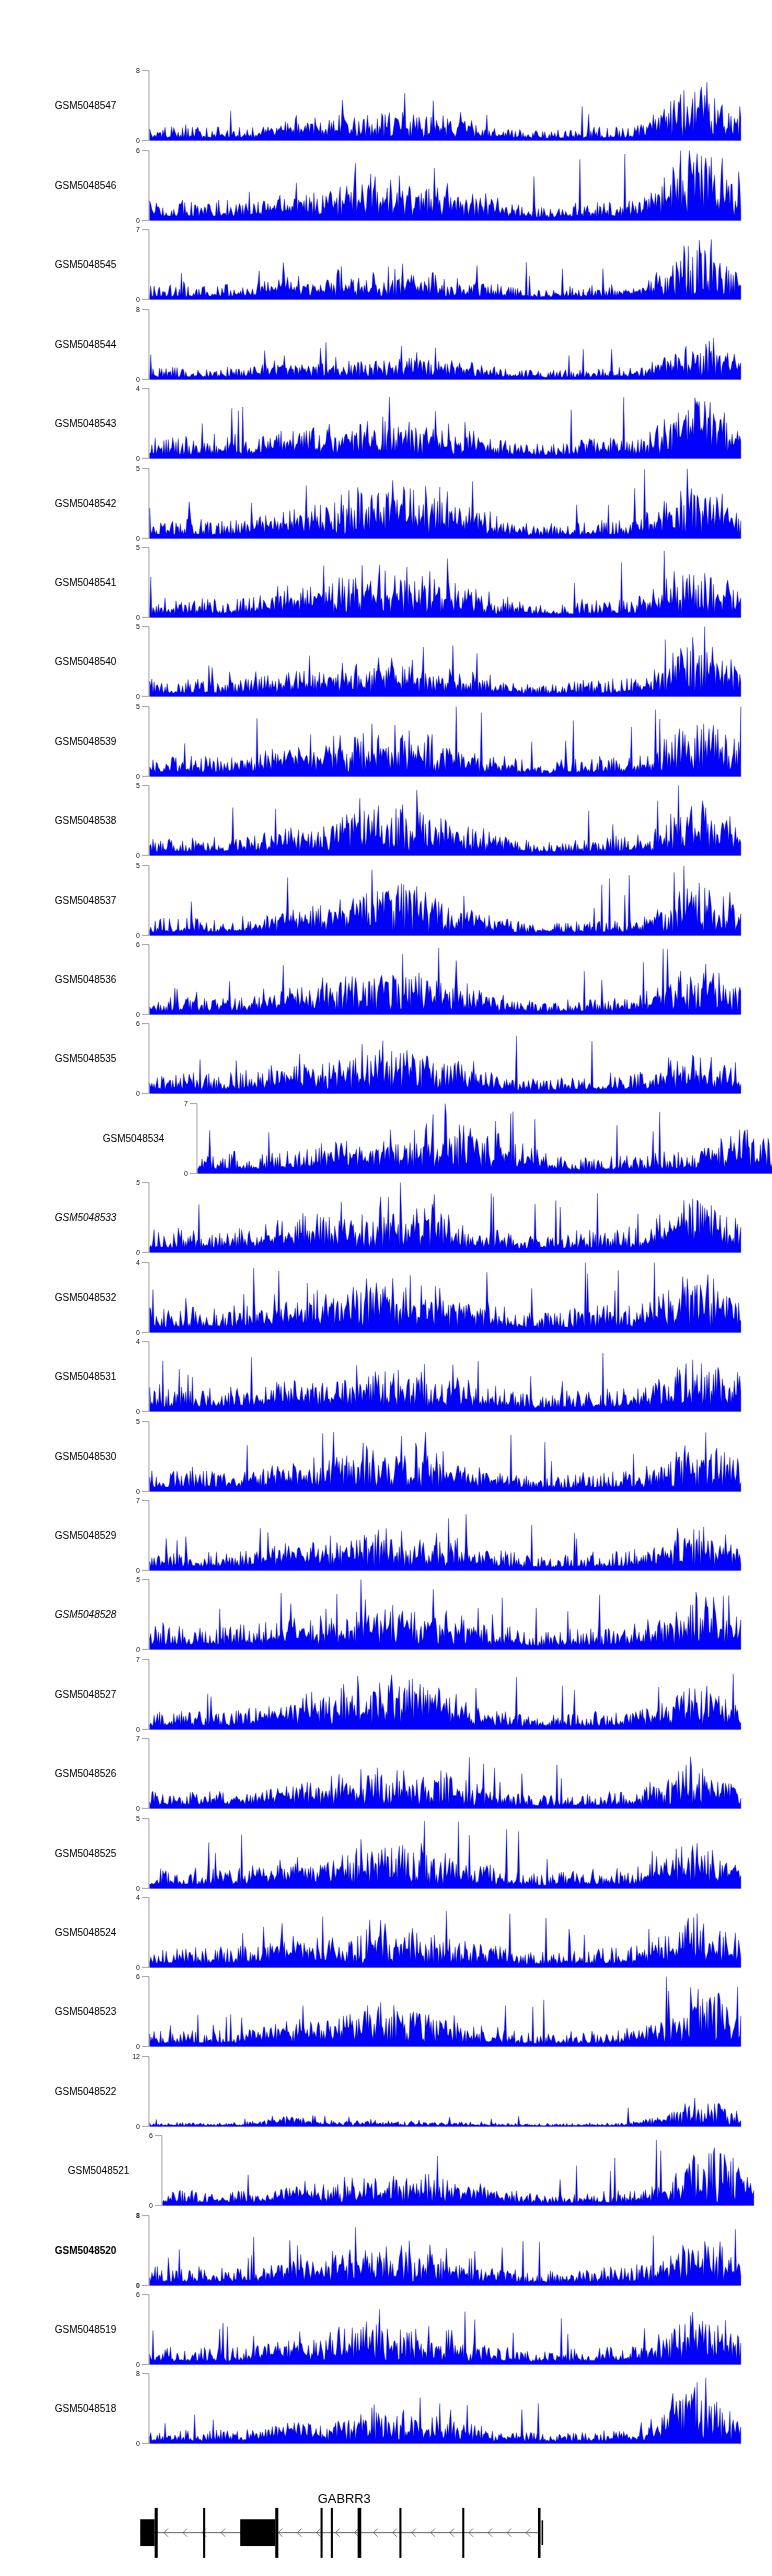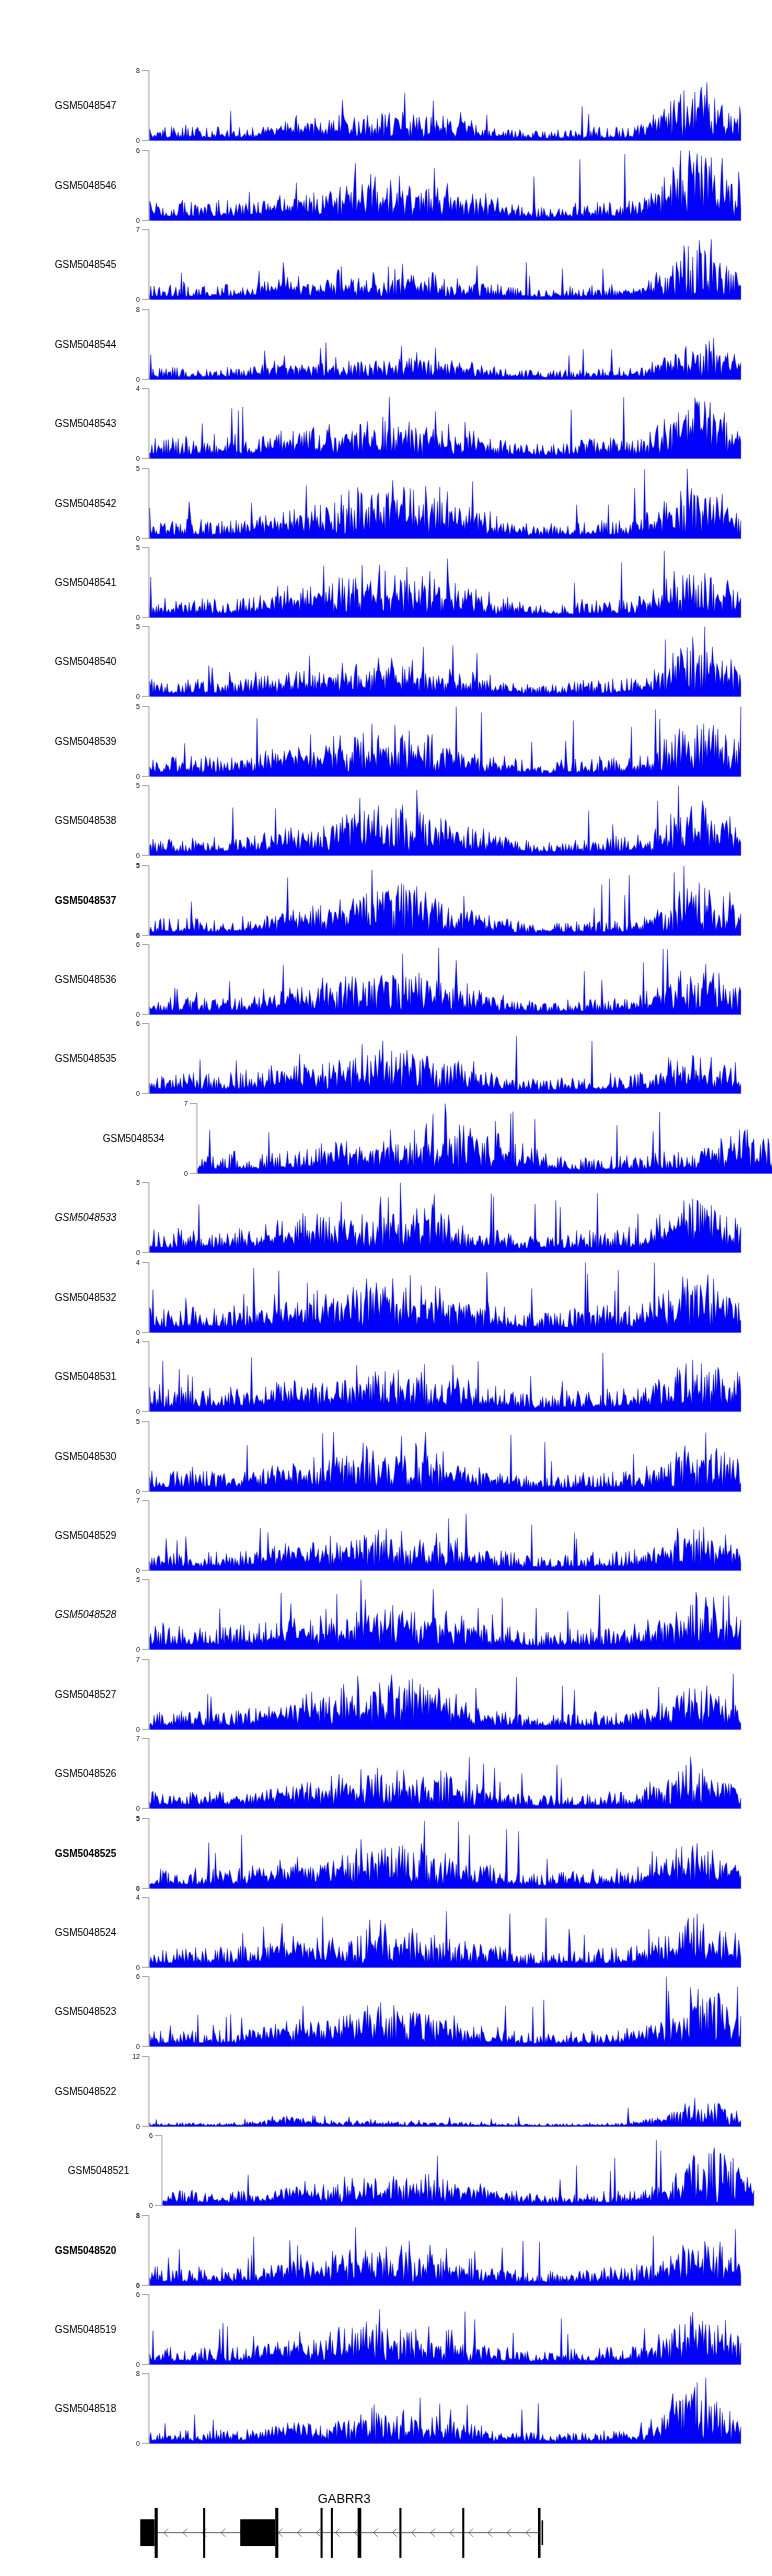--- a/index.html
+++ b/index.html
@@ -119,21 +119,21 @@
     <svg width="773" height="78" viewBox="0 0 1500 152">
       <text class="t-label" x="146" y="82" text-anchor="middle" font-size="19.5" fill="#000000">GSM5048538</text>
       <line x1="269.5" y1="7" x2="269.5" y2="143" stroke="#808080" stroke-width="1.4"></line>
       <line x1="256" y1="7" x2="269.5" y2="7" stroke="#808080" stroke-width="1.4"></line>
       <line x1="256" y1="143" x2="269.5" y2="143" stroke="#808080" stroke-width="1.4"></line>
       <text class="t-max" x="252" y="12" text-anchor="end" font-size="13.5" fill="#111111">5</text>
       <text class="t-min" x="252" y="147.5" text-anchor="end" font-size="13.5" fill="#111111">0</text>
       <polygon class="t-poly" fill="#0202fc" stroke="#0000a0" stroke-width="0.6" points="271,143 271.0,124.7 273.1,121.1 275.3,133.9 277.4,111.1 279.5,129.8 281.7,118.2 283.8,134.8 285.9,135.3 288.1,119.9 290.2,127.9 292.3,114.7 294.5,134.3 296.6,119.4 298.7,130.4 300.9,131.2 303.0,133.6 305.1,127.7 307.3,113.0 309.4,111.0 311.5,119.5 313.7,113.8 315.8,132.1 317.9,123.5 320.1,133.4 322.2,135.0 324.3,129.4 326.5,135.0 328.6,132.9 330.7,123.3 332.9,134.8 335.0,114.7 337.1,132.1 339.3,135.3 341.4,123.1 343.5,135.2 345.7,134.5 347.8,127.2 349.9,131.2 352.1,135.0 354.2,108.7 356.3,116.9 358.5,133.6 360.6,113.9 362.7,125.2 364.9,120.1 367.0,119.3 369.1,125.1 371.3,121.3 373.4,125.5 375.5,117.2 377.7,130.9 379.8,132.7 381.9,135.0 384.1,118.4 386.2,125.8 388.3,135.1 390.5,129.4 392.6,123.5 394.7,128.9 396.9,107.6 399.0,131.2 401.1,131.7 403.3,133.9 405.4,123.2 407.5,131.4 409.7,127.9 411.8,130.7 413.9,127.5 416.1,134.8 418.2,133.5 420.3,133.4 422.5,133.4 424.6,131.7 426.7,119.8 428.9,123.5 431.0,113.1 433.1,49.7 435.3,124.4 437.4,118.0 439.5,111.2 441.7,131.7 443.8,132.3 445.9,112.8 448.1,113.4 450.2,122.8 452.3,130.1 454.5,124.5 456.6,127.1 458.7,132.7 460.9,106.9 463.0,109.6 465.1,113.6 467.3,129.2 469.4,117.4 471.5,123.4 473.7,125.4 475.8,104.5 477.9,132.5 480.1,130.2 482.2,118.9 484.3,132.6 486.5,126.5 488.6,117.5 490.7,117.8 492.9,102.9 495.0,98.3 497.1,117.6 499.3,132.6 501.4,129.6 503.5,125.0 505.7,129.3 507.8,104.3 509.9,113.5 512.1,116.7 514.2,120.4 516.3,51.9 518.5,125.1 520.6,119.3 522.7,102.0 524.9,102.7 527.0,106.3 529.1,122.6 531.3,121.2 533.4,112.0 535.5,91.1 537.7,121.2 539.8,121.3 541.9,95.1 544.1,118.1 546.2,88.7 548.3,104.0 550.5,119.6 552.6,107.1 554.7,117.8 556.9,130.0 559.0,111.6 561.1,93.1 563.3,132.8 565.4,120.3 567.5,105.0 569.7,98.5 571.8,109.6 573.9,113.9 576.1,114.6 578.2,117.3 580.3,101.3 582.5,128.1 584.6,111.2 586.7,96.5 588.9,129.8 591.0,125.2 593.1,112.1 595.3,128.1 597.4,108.3 599.5,97.0 601.7,129.4 603.8,106.6 605.9,125.6 608.1,127.7 610.2,86.4 612.3,106.7 614.5,106.8 616.6,119.4 618.7,132.6 620.9,131.8 623.0,114.0 625.1,90.9 627.3,85.4 629.4,86.7 631.5,118.1 633.7,97.2 635.8,82.0 637.9,118.9 640.1,114.3 642.2,79.4 644.3,101.5 646.5,68.7 648.6,102.0 650.7,89.3 652.9,91.6 655.0,63.4 657.1,81.0 659.3,80.1 661.4,127.7 663.5,77.2 665.7,69.5 667.8,101.2 669.9,61.9 672.1,80.3 674.2,90.4 676.3,80.6 678.5,78.5 680.6,31.6 682.7,108.5 684.9,122.3 687.0,110.6 689.1,56.3 691.3,123.5 693.4,111.0 695.5,74.5 697.7,62.8 699.8,92.8 701.9,106.6 704.1,75.3 706.2,98.8 708.3,53.7 710.5,106.0 712.6,103.9 714.7,68.2 716.9,45.7 719.0,106.0 721.1,109.0 723.3,84.6 725.4,122.6 727.5,119.2 729.7,120.2 731.8,94.7 733.9,82.6 736.1,93.9 738.2,132.3 740.3,95.0 742.5,69.8 744.6,119.4 746.7,126.8 748.9,122.0 751.0,51.6 753.1,126.3 755.3,69.5 757.4,117.1 759.5,53.0 761.7,63.2 763.8,43.9 765.9,94.3 768.1,130.9 770.2,70.8 772.3,87.4 774.5,125.4 776.6,134.8 778.7,94.6 780.9,110.6 783.0,96.5 785.1,116.4 787.3,107.8 789.4,107.7 791.5,15.8 793.7,58.0 795.8,87.8 797.9,58.5 800.1,101.8 802.2,82.9 804.3,63.4 806.5,123.2 808.6,81.5 810.7,121.6 812.9,125.6 815.0,78.2 817.1,73.2 819.3,114.2 821.4,120.6 823.5,124.4 825.7,106.1 827.8,87.6 829.9,93.3 832.1,115.6 834.2,97.8 836.3,125.9 838.5,70.5 840.6,96.8 842.7,99.7 844.9,116.2 847.0,73.0 849.1,78.1 851.3,112.7 853.4,109.6 855.5,85.5 857.7,97.6 859.8,113.9 861.9,99.1 864.1,121.6 866.2,108.7 868.3,98.1 870.5,97.0 872.6,100.7 874.7,115.0 876.9,117.1 879.0,113.2 881.1,128.1 883.3,104.3 885.4,127.9 887.5,130.7 889.7,100.9 891.8,86.9 893.9,124.7 896.1,121.4 898.2,132.9 900.3,91.4 902.5,128.8 904.6,101.9 906.7,95.8 908.9,120.8 911.0,129.4 913.1,124.5 915.3,109.5 917.4,127.5 919.5,111.7 921.7,90.3 923.8,119.1 925.9,134.0 928.1,119.7 930.2,127.8 932.3,96.8 934.5,114.6 936.6,120.1 938.7,116.3 940.9,108.4 943.0,116.4 945.1,105.0 947.3,126.4 949.4,118.1 951.5,115.8 953.7,107.2 955.8,125.5 957.9,114.2 960.1,131.8 962.2,117.1 964.3,106.7 966.5,109.9 968.6,119.2 970.7,111.6 972.9,125.0 975.0,117.6 977.1,119.5 979.3,126.8 981.4,129.3 983.5,114.5 985.7,128.3 987.8,116.6 989.9,133.5 992.1,125.0 994.2,133.2 996.3,131.7 998.5,133.5 1000.6,133.6 1002.7,131.6 1004.9,112.6 1007.0,132.4 1009.1,116.1 1011.3,133.1 1013.4,124.9 1015.5,137.2 1017.7,134.6 1019.8,122.4 1021.9,131.5 1024.1,131.0 1026.2,125.8 1028.3,131.4 1030.5,137.0 1032.6,132.1 1034.7,134.0 1036.9,135.1 1039.0,124.8 1041.1,130.9 1043.3,134.0 1045.4,136.1 1047.5,132.7 1049.7,117.2 1051.8,135.6 1053.9,123.0 1056.1,134.7 1058.2,135.1 1060.3,136.3 1062.5,132.5 1064.6,123.2 1066.7,126.0 1068.9,128.5 1071.0,125.7 1073.1,136.7 1075.3,119.5 1077.4,127.0 1079.5,136.6 1081.7,120.1 1083.8,133.7 1085.9,130.6 1088.1,121.4 1090.2,135.0 1092.3,124.1 1094.5,134.8 1096.6,129.4 1098.7,121.1 1100.9,112.9 1103.0,135.7 1105.1,121.3 1107.3,132.7 1109.4,129.7 1111.5,132.1 1113.7,128.9 1115.8,135.3 1117.9,113.5 1120.1,130.4 1122.2,121.4 1124.3,131.8 1126.5,56.2 1128.6,134.4 1130.7,133.0 1132.9,123.3 1135.0,116.7 1137.1,124.0 1139.3,117.4 1141.4,121.7 1143.5,135.2 1145.7,119.2 1147.8,132.0 1149.9,129.8 1152.1,134.6 1154.2,121.5 1156.3,129.8 1158.5,134.8 1160.6,126.4 1162.7,108.4 1164.9,117.4 1167.0,128.9 1169.1,111.0 1171.3,134.4 1173.4,82.7 1175.5,115.2 1177.7,134.4 1179.8,105.0 1181.9,133.2 1184.1,111.8 1186.2,134.5 1188.3,133.2 1190.5,109.6 1192.6,135.2 1194.7,121.5 1196.9,106.9 1199.0,129.2 1201.1,126.3 1203.3,114.9 1205.4,132.4 1207.5,131.6 1209.7,132.2 1211.8,128.9 1213.9,126.3 1216.1,122.7 1218.2,131.4 1220.3,122.2 1222.5,102.7 1224.6,126.1 1226.7,113.8 1228.9,119.6 1231.0,129.1 1233.1,129.8 1235.3,125.8 1237.4,120.5 1239.5,127.8 1241.7,118.0 1243.8,125.0 1245.9,115.0 1248.1,134.7 1250.2,128.9 1252.3,132.4 1254.5,100.9 1256.6,90.8 1258.7,118.4 1260.9,36.7 1263.0,118.5 1265.1,103.9 1267.3,105.0 1269.4,122.2 1271.5,119.6 1273.7,108.7 1275.8,118.4 1277.9,83.2 1280.1,129.0 1282.2,114.0 1284.3,119.1 1286.5,61.7 1288.6,107.8 1290.7,131.5 1292.9,68.9 1295.0,88.8 1297.1,81.8 1299.3,104.4 1301.4,7.0 1303.5,99.3 1305.7,68.5 1307.8,123.8 1309.9,106.5 1312.1,123.8 1314.2,125.2 1316.3,88.0 1318.5,67.9 1320.6,89.8 1322.7,77.3 1324.9,58.6 1327.0,47.0 1329.1,95.9 1331.3,119.6 1333.4,89.4 1335.5,103.1 1337.7,107.5 1339.8,96.2 1341.9,98.1 1344.1,117.4 1346.2,63.7 1348.3,36.4 1350.5,49.9 1352.6,78.9 1354.7,49.8 1356.9,101.6 1359.0,81.2 1361.1,126.7 1363.3,96.3 1365.4,74.9 1367.5,94.8 1369.7,118.0 1371.8,82.5 1373.9,123.5 1376.1,101.1 1378.2,103.4 1380.3,119.9 1382.5,117.7 1384.6,93.2 1386.7,79.1 1388.9,82.0 1391.0,96.1 1393.1,81.9 1395.3,74.4 1397.4,89.7 1399.5,113.9 1401.7,67.0 1403.8,101.7 1405.9,102.3 1408.1,128.2 1410.2,114.2 1412.3,88.4 1414.5,113.4 1416.6,107.1 1418.7,120.9 1420.9,111.6 1423.0,118.1 1423,143"></polygon>
     </svg>
   </div>
-      <div class="track" style="top: 862px; font-weight: bold;">
+      <div class="track" style="top: 862px;">
     <svg width="773" height="78" viewBox="0 0 1500 152">
       <text class="t-label" x="146" y="82" text-anchor="middle" font-size="19.5" fill="#000000">GSM5048537</text>
       <line x1="269.5" y1="7" x2="269.5" y2="143" stroke="#808080" stroke-width="1.4"></line>
       <line x1="256" y1="7" x2="269.5" y2="7" stroke="#808080" stroke-width="1.4"></line>
       <line x1="256" y1="143" x2="269.5" y2="143" stroke="#808080" stroke-width="1.4"></line>
       <text class="t-max" x="252" y="12" text-anchor="end" font-size="13.5" fill="#111111">5</text>
       <text class="t-min" x="252" y="147.5" text-anchor="end" font-size="13.5" fill="#111111">0</text>
       <polygon class="t-poly" fill="#0202fc" stroke="#0000a0" stroke-width="0.6" points="271,143 271.0,133.6 273.1,126.8 275.3,134.7 277.4,136.2 279.5,135.6 281.7,114.5 283.8,136.2 285.9,128.7 288.1,132.3 290.2,114.2 292.3,110.5 294.5,133.2 296.6,132.2 298.7,109.1 300.9,133.5 303.0,134.0 305.1,132.9 307.3,135.9 309.4,110.3 311.5,123.1 313.7,130.2 315.8,136.1 317.9,135.2 320.1,135.6 322.2,131.8 324.3,132.7 326.5,110.9 328.6,133.9 330.7,134.0 332.9,131.6 335.0,135.5 337.1,130.2 339.3,128.2 341.4,133.3 343.5,109.3 345.7,129.2 347.8,131.3 349.9,129.9 352.1,77.1 354.2,114.3 356.3,126.8 358.5,133.8 360.6,109.0 362.7,114.0 364.9,110.2 367.0,134.5 369.1,117.4 371.3,123.0 373.4,123.3 375.5,130.5 377.7,132.9 379.8,128.0 381.9,117.9 384.1,135.2 386.2,135.6 388.3,133.1 390.5,128.6 392.6,135.5 394.7,135.2 396.9,113.3 399.0,136.0 401.1,135.1 403.3,130.6 405.4,135.3 407.5,130.7 409.7,124.4 411.8,129.8 413.9,120.1 416.1,127.9 418.2,131.1 420.3,131.8 422.5,135.9 424.6,131.0 426.7,130.6 428.9,134.1 431.0,125.5 433.1,118.4 435.3,134.4 437.4,132.3 439.5,134.1 441.7,132.6 443.8,134.0 445.9,130.5 448.1,133.2 450.2,133.2 452.3,105.4 454.5,129.4 456.6,134.4 458.7,128.5 460.9,129.1 463.0,115.8 465.1,130.6 467.3,115.1 469.4,134.6 471.5,128.9 473.7,128.6 475.8,124.3 477.9,120.4 480.1,127.1 482.2,130.0 484.3,122.8 486.5,123.9 488.6,130.9 490.7,128.5 492.9,122.2 495.0,111.8 497.1,131.9 499.3,104.3 501.4,107.4 503.5,131.0 505.7,124.4 507.8,112.7 509.9,110.1 512.1,118.9 514.2,121.5 516.3,105.8 518.5,135.3 520.6,113.4 522.7,113.4 524.9,107.7 527.0,107.5 529.1,100.0 531.3,101.7 533.4,119.2 535.5,116.7 537.7,96.5 539.8,30.2 541.9,111.4 544.1,116.6 546.2,103.1 548.3,116.5 550.5,92.9 552.6,111.8 554.7,117.8 556.9,109.8 559.0,130.4 561.1,118.2 563.3,96.9 565.4,118.6 567.5,106.5 569.7,117.6 571.8,115.4 573.9,101.9 576.1,111.5 578.2,112.0 580.3,122.4 582.5,117.3 584.6,95.6 586.7,128.2 588.9,85.4 591.0,110.7 593.1,125.6 595.3,95.7 597.4,113.4 599.5,91.1 601.7,122.6 603.8,84.2 605.9,128.7 608.1,115.9 610.2,119.7 612.3,115.1 614.5,132.5 616.6,120.2 618.7,102.5 620.9,91.8 623.0,98.8 625.1,98.2 627.3,122.0 629.4,113.1 631.5,97.1 633.7,98.1 635.8,107.5 637.9,114.1 640.1,95.5 642.2,73.0 644.3,114.2 646.5,94.3 648.6,99.4 650.7,101.1 652.9,127.2 655.0,106.2 657.1,121.6 659.3,116.3 661.4,94.7 663.5,92.6 665.7,80.5 667.8,70.7 669.9,102.1 672.1,104.0 674.2,81.1 676.3,91.3 678.5,107.4 680.6,73.5 682.7,81.0 684.9,113.0 687.0,67.5 689.1,71.2 691.3,110.6 693.4,61.2 695.5,121.1 697.7,98.3 699.8,123.2 701.9,122.5 704.1,15.0 706.2,80.0 708.3,89.7 710.5,118.1 712.6,116.1 714.7,57.0 716.9,97.9 719.0,72.3 721.1,78.0 723.3,85.5 725.4,58.0 727.5,100.1 729.7,63.7 731.8,57.6 733.9,60.5 736.1,55.7 738.2,72.3 740.3,77.6 742.5,73.0 744.6,134.0 746.7,95.2 748.9,130.5 751.0,68.1 753.1,61.5 755.3,45.5 757.4,98.5 759.5,93.3 761.7,42.1 763.8,114.7 765.9,44.3 768.1,132.3 770.2,54.8 772.3,68.5 774.5,105.0 776.6,54.6 778.7,61.0 780.9,84.2 783.0,135.4 785.1,65.6 787.3,54.8 789.4,89.8 791.5,47.2 793.7,99.8 795.8,108.1 797.9,81.6 800.1,75.9 802.2,111.5 804.3,115.1 806.5,80.9 808.6,58.2 810.7,87.3 812.9,102.9 815.0,134.4 817.1,101.7 819.3,96.5 821.4,79.2 823.5,94.8 825.7,81.1 827.8,70.6 829.9,89.6 832.1,122.0 834.2,77.0 836.3,106.6 838.5,90.8 840.6,81.0 842.7,131.9 844.9,126.4 847.0,121.7 849.1,130.2 851.3,105.8 853.4,89.0 855.5,134.7 857.7,115.1 859.8,103.7 861.9,122.6 864.1,126.5 866.2,130.0 868.3,116.9 870.5,126.1 872.6,109.8 874.7,119.2 876.9,99.2 879.0,100.9 881.1,133.9 883.3,65.9 885.4,112.3 887.5,109.2 889.7,97.0 891.8,117.9 893.9,113.4 896.1,104.0 898.2,93.5 900.3,98.5 902.5,125.5 904.6,121.1 906.7,103.6 908.9,112.6 911.0,113.7 913.1,102.6 915.3,112.4 917.4,114.1 919.5,116.3 921.7,119.8 923.8,108.4 925.9,131.3 928.1,123.8 930.2,127.9 932.3,103.7 934.5,120.5 936.6,129.5 938.7,129.8 940.9,134.2 943.0,114.4 945.1,124.3 947.3,129.5 949.4,116.8 951.5,116.9 953.7,114.7 955.8,124.5 957.9,114.3 960.1,122.4 962.2,124.8 964.3,123.8 966.5,112.0 968.6,110.9 970.7,128.0 972.9,123.8 975.0,114.7 977.1,131.5 979.3,129.7 981.4,137.1 983.5,136.0 985.7,137.5 987.8,119.4 989.9,114.8 992.1,133.9 994.2,127.1 996.3,120.4 998.5,132.5 1000.6,119.8 1002.7,129.5 1004.9,137.2 1007.0,128.1 1009.1,137.3 1011.3,123.2 1013.4,124.7 1015.5,130.5 1017.7,122.0 1019.8,130.1 1021.9,134.3 1024.1,138.1 1026.2,132.8 1028.3,133.5 1030.5,132.9 1032.6,132.7 1034.7,135.7 1036.9,129.3 1039.0,133.3 1041.1,131.8 1043.3,134.7 1045.4,132.8 1047.5,133.8 1049.7,135.6 1051.8,133.7 1053.9,133.9 1056.1,130.7 1058.2,131.5 1060.3,121.2 1062.5,131.7 1064.6,118.3 1066.7,128.5 1068.9,119.3 1071.0,134.8 1073.1,125.8 1075.3,135.3 1077.4,135.6 1079.5,136.3 1081.7,119.1 1083.8,135.0 1085.9,119.1 1088.1,129.4 1090.2,127.1 1092.3,123.8 1094.5,132.2 1096.6,133.9 1098.7,136.5 1100.9,135.4 1103.0,115.9 1105.1,136.3 1107.3,121.3 1109.4,134.7 1111.5,132.9 1113.7,134.1 1115.8,136.1 1117.9,120.4 1120.1,127.1 1122.2,123.6 1124.3,120.5 1126.5,130.3 1128.6,116.4 1130.7,134.2 1132.9,126.3 1135.0,127.1 1137.1,89.3 1139.3,131.6 1141.4,136.2 1143.5,119.2 1145.7,117.6 1147.8,115.2 1149.9,134.1 1152.1,44.1 1154.2,135.6 1156.3,135.9 1158.5,135.2 1160.6,118.5 1162.7,129.4 1164.9,133.4 1167.0,32.5 1169.1,131.8 1171.3,131.5 1173.4,127.6 1175.5,130.1 1177.7,114.5 1179.8,131.5 1181.9,117.3 1184.1,135.5 1186.2,125.1 1188.3,130.0 1190.5,134.4 1192.6,135.8 1194.7,134.6 1196.9,64.6 1199.0,129.7 1201.1,135.1 1203.3,123.8 1205.4,25.4 1207.5,111.8 1209.7,129.4 1211.8,130.3 1213.9,124.3 1216.1,127.7 1218.2,119.1 1220.3,118.1 1222.5,125.1 1224.6,132.0 1226.7,126.1 1228.9,132.8 1231.0,122.8 1233.1,131.9 1235.3,106.4 1237.4,123.6 1239.5,111.8 1241.7,121.4 1243.8,119.1 1245.9,111.8 1248.1,118.3 1250.2,112.8 1252.3,124.4 1254.5,106.9 1256.6,113.3 1258.7,104.6 1260.9,92.6 1263.0,110.3 1265.1,103.3 1267.3,97.6 1269.4,99.2 1271.5,135.5 1273.7,125.5 1275.8,102.1 1277.9,133.4 1280.1,129.2 1282.2,107.9 1284.3,128.6 1286.5,94.3 1288.6,105.2 1290.7,135.7 1292.9,20.2 1295.0,91.4 1297.1,99.5 1299.3,130.3 1301.4,74.7 1303.5,57.4 1305.7,90.1 1307.8,117.9 1309.9,108.3 1312.1,8.0 1314.2,106.3 1316.3,93.6 1318.5,51.4 1320.6,89.1 1322.7,79.9 1324.9,76.5 1327.0,57.6 1329.1,89.3 1331.3,67.5 1333.4,93.8 1335.5,64.0 1337.7,118.3 1339.8,84.6 1341.9,40.7 1344.1,115.3 1346.2,123.0 1348.3,117.4 1350.5,134.6 1352.6,50.3 1354.7,103.0 1356.9,84.3 1359.0,98.7 1361.1,54.6 1363.3,67.9 1365.4,87.6 1367.5,124.4 1369.7,99.4 1371.8,92.7 1373.9,132.4 1376.1,123.5 1378.2,115.5 1380.3,102.6 1382.5,110.7 1384.6,128.5 1386.7,126.1 1388.9,67.0 1391.0,106.6 1393.1,131.1 1395.3,114.0 1397.4,120.2 1399.5,90.8 1401.7,58.9 1403.8,96.4 1405.9,84.1 1408.1,82.6 1410.2,94.5 1412.3,131.5 1414.5,124.6 1416.6,119.9 1418.7,107.0 1420.9,115.4 1423.0,100.9 1423,143"></polygon>
     </svg>
   </div>
@@ -251,21 +251,21 @@
     <svg width="773" height="78" viewBox="0 0 1500 152">
       <text class="t-label" x="146" y="82" text-anchor="middle" font-size="19.5" fill="#000000">GSM5048526</text>
       <line x1="269.5" y1="7" x2="269.5" y2="143" stroke="#808080" stroke-width="1.4"></line>
       <line x1="256" y1="7" x2="269.5" y2="7" stroke="#808080" stroke-width="1.4"></line>
       <line x1="256" y1="143" x2="269.5" y2="143" stroke="#808080" stroke-width="1.4"></line>
       <text class="t-max" x="252" y="12" text-anchor="end" font-size="13.5" fill="#111111">7</text>
       <text class="t-min" x="252" y="147.5" text-anchor="end" font-size="13.5" fill="#111111">0</text>
       <polygon class="t-poly" fill="#0202fc" stroke="#0000a0" stroke-width="0.6" points="271,143 271.0,130.8 273.1,136.1 275.3,112.1 277.4,109.5 279.5,130.8 281.7,111.8 283.8,120.3 285.9,119.0 288.1,127.5 290.2,135.3 292.3,134.6 294.5,126.2 296.6,115.4 298.7,133.2 300.9,132.6 303.0,133.7 305.1,136.0 307.3,132.5 309.4,119.8 311.5,119.1 313.7,136.1 315.8,129.7 317.9,118.0 320.1,128.1 322.2,127.8 324.3,130.5 326.5,125.9 328.6,120.9 330.7,123.0 332.9,135.9 335.0,127.4 337.1,134.4 339.3,133.4 341.4,135.9 343.5,119.7 345.7,132.8 347.8,135.6 349.9,111.8 352.1,128.5 354.2,111.1 356.3,115.5 358.5,120.0 360.6,123.1 362.7,115.0 364.9,129.8 367.0,134.8 369.1,134.3 371.3,124.4 373.4,132.8 375.5,129.9 377.7,120.4 379.8,120.4 381.9,128.2 384.1,132.1 386.2,129.2 388.3,110.0 390.5,133.9 392.6,124.8 394.7,125.8 396.9,122.5 399.0,130.2 401.1,116.0 403.3,127.0 405.4,119.3 407.5,109.8 409.7,116.5 411.8,129.0 413.9,111.9 416.1,132.3 418.2,132.3 420.3,134.4 422.5,129.0 424.6,135.1 426.7,132.8 428.9,127.5 431.0,124.8 433.1,127.0 435.3,122.4 437.4,126.9 439.5,118.8 441.7,121.4 443.8,125.5 445.9,124.9 448.1,131.2 450.2,127.9 452.3,125.6 454.5,129.6 456.6,135.1 458.7,123.8 460.9,114.8 463.0,129.5 465.1,129.7 467.3,117.0 469.4,134.8 471.5,120.3 473.7,132.5 475.8,119.3 477.9,112.8 480.1,131.1 482.2,124.3 484.3,119.9 486.5,127.3 488.6,118.5 490.7,111.4 492.9,125.5 495.0,130.0 497.1,123.4 499.3,107.2 501.4,124.7 503.5,126.3 505.7,107.1 507.8,105.0 509.9,125.4 512.1,121.0 514.2,131.3 516.3,122.4 518.5,114.3 520.6,103.6 522.7,113.7 524.9,113.7 527.0,114.5 529.1,111.4 531.3,116.8 533.4,118.4 535.5,119.6 537.7,99.5 539.8,122.3 541.9,111.8 544.1,124.1 546.2,125.9 548.3,122.5 550.5,100.4 552.6,132.3 554.7,115.2 556.9,102.5 559.0,112.6 561.1,126.4 563.3,104.8 565.4,108.4 567.5,94.5 569.7,103.7 571.8,127.7 573.9,112.3 576.1,111.8 578.2,91.6 580.3,132.8 582.5,106.4 584.6,93.0 586.7,120.4 588.9,120.4 591.0,125.3 593.1,123.1 595.3,103.9 597.4,124.0 599.5,101.6 601.7,105.6 603.8,134.3 605.9,115.1 608.1,108.4 610.2,125.8 612.3,117.0 614.5,108.7 616.6,116.1 618.7,124.1 620.9,107.9 623.0,123.0 625.1,79.5 627.3,114.0 629.4,135.4 631.5,117.6 633.7,103.8 635.8,125.6 637.9,97.8 640.1,76.2 642.2,121.9 644.3,107.1 646.5,83.1 648.6,112.4 650.7,102.7 652.9,96.4 655.0,93.7 657.1,116.3 659.3,116.4 661.4,97.8 663.5,116.3 665.7,107.1 667.8,103.2 669.9,109.7 672.1,130.8 674.2,113.3 676.3,123.9 678.5,121.8 680.6,114.8 682.7,66.5 684.9,120.2 687.0,105.1 689.1,134.6 691.3,125.5 693.4,104.4 695.5,79.3 697.7,78.9 699.8,93.0 701.9,112.6 704.1,85.9 706.2,122.5 708.3,115.1 710.5,76.4 712.6,116.5 714.7,63.8 716.9,104.3 719.0,124.7 721.1,82.7 723.3,77.3 725.4,124.3 727.5,134.2 729.7,126.1 731.8,94.6 733.9,121.3 736.1,134.2 738.2,97.9 740.3,132.7 742.5,126.8 744.6,92.8 746.7,115.6 748.9,119.6 751.0,102.7 753.1,68.7 755.3,126.3 757.4,89.3 759.5,121.0 761.7,105.3 763.8,111.4 765.9,68.7 768.1,90.3 770.2,111.9 772.3,107.8 774.5,122.0 776.6,99.6 778.7,105.7 780.9,130.9 783.0,96.7 785.1,101.4 787.3,119.8 789.4,117.7 791.5,86.7 793.7,114.6 795.8,135.5 797.9,127.3 800.1,98.5 802.2,89.4 804.3,81.4 806.5,113.6 808.6,100.3 810.7,128.2 812.9,112.2 815.0,107.1 817.1,132.0 819.3,120.9 821.4,124.2 823.5,129.9 825.7,87.3 827.8,92.4 829.9,91.7 832.1,93.8 834.2,89.6 836.3,133.8 838.5,69.3 840.6,128.5 842.7,125.6 844.9,82.5 847.0,128.9 849.1,73.0 851.3,84.9 853.4,134.4 855.5,86.6 857.7,80.9 859.8,85.5 861.9,117.5 864.1,118.4 866.2,117.4 868.3,119.0 870.5,104.9 872.6,111.3 874.7,108.3 876.9,118.3 879.0,122.4 881.1,109.4 883.3,134.6 885.4,126.5 887.5,88.1 889.7,132.9 891.8,109.0 893.9,43.2 896.1,130.9 898.2,118.9 900.3,107.4 902.5,135.9 904.6,136.1 906.7,123.3 908.9,95.4 911.0,113.8 913.1,113.2 915.3,116.1 917.4,109.3 919.5,103.4 921.7,56.0 923.8,134.6 925.9,112.3 928.1,115.4 930.2,120.8 932.3,125.2 934.5,110.5 936.6,126.8 938.7,127.4 940.9,115.4 943.0,63.8 945.1,122.3 947.3,125.3 949.4,134.2 951.5,124.9 953.7,91.2 955.8,133.4 957.9,125.3 960.1,131.8 962.2,122.4 964.3,130.4 966.5,121.1 968.6,117.7 970.7,115.5 972.9,131.8 975.0,124.0 977.1,134.5 979.3,119.8 981.4,121.9 983.5,136.5 985.7,134.8 987.8,115.7 989.9,114.3 992.1,133.5 994.2,132.9 996.3,75.0 998.5,117.1 1000.6,124.0 1002.7,133.4 1004.9,128.8 1007.0,137.5 1009.1,117.6 1011.3,119.5 1013.4,129.6 1015.5,124.7 1017.7,137.4 1019.8,134.8 1021.9,136.7 1024.1,137.0 1026.2,137.1 1028.3,138.1 1030.5,130.7 1032.6,124.9 1034.7,132.4 1036.9,122.2 1039.0,117.1 1041.1,119.6 1043.3,122.1 1045.4,136.2 1047.5,136.0 1049.7,130.0 1051.8,119.3 1053.9,117.6 1056.1,127.4 1058.2,136.7 1060.3,137.0 1062.5,124.6 1064.6,58.2 1066.7,125.9 1068.9,136.3 1071.0,133.1 1073.1,84.4 1075.3,135.6 1077.4,134.2 1079.5,130.9 1081.7,126.5 1083.8,136.6 1085.9,121.9 1088.1,136.1 1090.2,130.1 1092.3,129.7 1094.5,120.6 1096.6,136.9 1098.7,136.0 1100.9,136.5 1103.0,136.6 1105.1,133.5 1107.3,135.0 1109.4,129.6 1111.5,130.6 1113.7,119.3 1115.8,119.3 1117.9,135.5 1120.1,136.1 1122.2,133.4 1124.3,115.2 1126.5,135.8 1128.6,118.6 1130.7,135.6 1132.9,129.5 1135.0,130.3 1137.1,135.9 1139.3,123.6 1141.4,136.2 1143.5,136.1 1145.7,135.9 1147.8,135.9 1149.9,120.6 1152.1,128.1 1154.2,135.6 1156.3,127.2 1158.5,127.5 1160.6,135.7 1162.7,129.7 1164.9,119.1 1167.0,110.0 1169.1,117.7 1171.3,135.4 1173.4,129.4 1175.5,126.0 1177.7,113.4 1179.8,134.1 1181.9,135.0 1184.1,129.3 1186.2,134.9 1188.3,111.6 1190.5,111.2 1192.6,134.8 1194.7,116.8 1196.9,135.9 1199.0,124.7 1201.1,130.1 1203.3,135.6 1205.4,126.6 1207.5,130.4 1209.7,133.3 1211.8,128.9 1213.9,134.4 1216.1,129.8 1218.2,129.0 1220.3,115.1 1222.5,128.7 1224.6,124.1 1226.7,124.8 1228.9,134.9 1231.0,117.3 1233.1,130.0 1235.3,105.2 1237.4,111.4 1239.5,100.8 1241.7,128.8 1243.8,124.4 1245.9,91.5 1248.1,119.5 1250.2,115.3 1252.3,100.3 1254.5,102.4 1256.6,127.9 1258.7,103.2 1260.9,129.9 1263.0,103.3 1265.1,110.1 1267.3,117.8 1269.4,110.8 1271.5,132.9 1273.7,116.8 1275.8,132.6 1277.9,109.4 1280.1,92.5 1282.2,86.5 1284.3,133.7 1286.5,133.9 1288.6,92.6 1290.7,102.4 1292.9,97.1 1295.0,97.5 1297.1,88.4 1299.3,118.3 1301.4,70.8 1303.5,102.3 1305.7,127.9 1307.8,106.2 1309.9,70.6 1312.1,97.0 1314.2,107.6 1316.3,58.2 1318.5,112.5 1320.6,119.4 1322.7,105.7 1324.9,42.3 1327.0,62.6 1329.1,133.4 1331.3,107.6 1333.4,129.1 1335.5,112.2 1337.7,95.9 1339.8,106.8 1341.9,74.4 1344.1,125.0 1346.2,131.8 1348.3,65.5 1350.5,101.5 1352.6,80.4 1354.7,101.1 1356.9,91.2 1359.0,109.7 1361.1,103.6 1363.3,120.2 1365.4,87.4 1367.5,95.7 1369.7,108.8 1371.8,111.7 1373.9,119.8 1376.1,119.4 1378.2,91.7 1380.3,123.9 1382.5,114.8 1384.6,112.1 1386.7,95.9 1388.9,93.5 1391.0,121.6 1393.1,94.0 1395.3,102.9 1397.4,116.1 1399.5,94.5 1401.7,121.3 1403.8,95.1 1405.9,104.0 1408.1,101.7 1410.2,104.0 1412.3,105.1 1414.5,113.9 1416.6,115.6 1418.7,131.0 1420.9,134.2 1423.0,123.1 1423,143"></polygon>
     </svg>
   </div>
-      <div class="track" style="top: 1815px; font-weight: bold;">
+      <div class="track" style="top: 1815px;">
     <svg width="773" height="78" viewBox="0 0 1500 152">
       <text class="t-label" x="146" y="82" text-anchor="middle" font-size="19.5" fill="#000000">GSM5048525</text>
       <line x1="269.5" y1="7" x2="269.5" y2="143" stroke="#808080" stroke-width="1.4"></line>
       <line x1="256" y1="7" x2="269.5" y2="7" stroke="#808080" stroke-width="1.4"></line>
       <line x1="256" y1="143" x2="269.5" y2="143" stroke="#808080" stroke-width="1.4"></line>
       <text class="t-max" x="252" y="12" text-anchor="end" font-size="13.5" fill="#111111">5</text>
       <text class="t-min" x="252" y="147.5" text-anchor="end" font-size="13.5" fill="#111111">0</text>
       <polygon class="t-poly" fill="#0202fc" stroke="#0000a0" stroke-width="0.6" points="271,143 271.0,134.8 273.1,134.7 275.3,132.7 277.4,134.7 279.5,134.5 281.7,132.1 283.8,128.4 285.9,126.2 288.1,134.3 290.2,129.4 292.3,104.8 294.5,132.0 296.6,108.4 298.7,115.6 300.9,112.3 303.0,108.4 305.1,134.8 307.3,112.4 309.4,133.0 311.5,127.8 313.7,129.5 315.8,130.5 317.9,134.2 320.1,117.2 322.2,123.0 324.3,116.3 326.5,134.5 328.6,128.9 330.7,130.7 332.9,134.6 335.0,134.6 337.1,126.4 339.3,134.2 341.4,134.3 343.5,134.3 345.7,133.3 347.8,119.8 349.9,115.8 352.1,116.6 354.2,134.5 356.3,126.4 358.5,111.4 360.6,102.6 362.7,134.4 364.9,134.5 367.0,128.4 369.1,133.9 371.3,127.7 373.4,121.8 375.5,134.2 377.7,132.3 379.8,124.8 381.9,131.3 384.1,105.7 386.2,53.5 388.3,129.6 390.5,133.7 392.6,124.8 394.7,105.0 396.9,132.4 399.0,74.0 401.1,115.1 403.3,123.4 405.4,126.7 407.5,107.8 409.7,112.0 411.8,119.7 413.9,129.9 416.1,123.4 418.2,111.9 420.3,117.8 422.5,114.3 424.6,122.4 426.7,107.4 428.9,116.2 431.0,126.1 433.1,133.5 435.3,133.6 437.4,130.5 439.5,128.2 441.7,133.0 443.8,111.0 445.9,103.4 448.1,133.4 450.2,38.6 452.3,122.0 454.5,127.0 456.6,118.2 458.7,132.4 460.9,132.8 463.0,125.8 465.1,108.5 467.3,127.3 469.4,117.7 471.5,98.1 473.7,114.3 475.8,118.2 477.9,119.6 480.1,106.0 482.2,115.7 484.3,102.2 486.5,108.4 488.6,118.8 490.7,119.9 492.9,104.4 495.0,119.6 497.1,119.0 499.3,117.9 501.4,130.6 503.5,125.7 505.7,118.7 507.8,108.5 509.9,116.5 512.1,118.0 514.2,127.3 516.3,121.1 518.5,116.5 520.6,98.0 522.7,119.1 524.9,87.4 527.0,104.3 529.1,105.2 531.3,126.1 533.4,105.2 535.5,120.9 537.7,127.5 539.8,111.1 541.9,118.0 544.1,124.9 546.2,101.1 548.3,112.3 550.5,99.8 552.6,115.5 554.7,94.7 556.9,109.4 559.0,82.4 561.1,113.7 563.3,108.0 565.4,110.3 567.5,102.3 569.7,105.5 571.8,121.1 573.9,104.3 576.1,116.1 578.2,125.2 580.3,104.3 582.5,117.6 584.6,100.7 586.7,129.1 588.9,103.6 591.0,111.1 593.1,128.1 595.3,130.7 597.4,112.1 599.5,123.1 601.7,115.7 603.8,97.0 605.9,108.0 608.1,100.3 610.2,108.3 612.3,97.4 614.5,112.8 616.6,96.4 618.7,91.5 620.9,115.1 623.0,128.5 625.1,127.3 627.3,104.1 629.4,88.7 631.5,114.3 633.7,123.0 635.8,104.2 637.9,105.3 640.1,108.1 642.2,101.6 644.3,99.9 646.5,78.2 648.6,106.4 650.7,120.7 652.9,104.9 655.0,118.3 657.1,78.8 659.3,125.9 661.4,93.0 663.5,121.8 665.7,130.7 667.8,92.8 669.9,133.0 672.1,79.0 674.2,64.9 676.3,126.6 678.5,98.3 680.6,118.0 682.7,47.3 684.9,83.6 687.0,110.6 689.1,109.4 691.3,108.2 693.4,118.2 695.5,74.1 697.7,106.1 699.8,131.2 701.9,86.6 704.1,71.2 706.2,84.6 708.3,110.9 710.5,93.2 712.6,96.4 714.7,130.0 716.9,74.2 719.0,103.7 721.1,91.5 723.3,67.2 725.4,89.5 727.5,101.2 729.7,63.7 731.8,104.5 733.9,79.9 736.1,81.9 738.2,120.8 740.3,121.3 742.5,63.9 744.6,122.4 746.7,110.5 748.9,115.1 751.0,84.4 753.1,125.3 755.3,80.6 757.4,60.6 759.5,107.3 761.7,88.9 763.8,58.8 765.9,112.5 768.1,65.6 770.2,121.8 772.3,97.3 774.5,73.0 776.6,116.5 778.7,123.0 780.9,130.1 783.0,125.3 785.1,73.2 787.3,100.9 789.4,127.4 791.5,119.8 793.7,128.0 795.8,87.5 797.9,102.7 800.1,55.2 802.2,70.7 804.3,76.0 806.5,11.6 808.6,128.2 810.7,78.2 812.9,128.8 815.0,112.3 817.1,131.8 819.3,89.5 821.4,104.4 823.5,86.9 825.7,84.9 827.8,129.6 829.9,115.6 832.1,134.7 834.2,122.0 836.3,102.6 838.5,91.7 840.6,120.3 842.7,134.7 844.9,101.3 847.0,74.0 849.1,119.7 851.3,114.0 853.4,100.6 855.5,84.4 857.7,120.5 859.8,93.9 861.9,89.9 864.1,110.5 866.2,124.1 868.3,95.9 870.5,123.0 872.6,12.9 874.7,115.9 876.9,125.9 879.0,124.1 881.1,110.2 883.3,107.5 885.4,116.5 887.5,98.0 889.7,111.1 891.8,127.8 893.9,39.2 896.1,123.0 898.2,116.6 900.3,130.2 902.5,124.9 904.6,108.4 906.7,133.0 908.9,129.4 911.0,131.3 913.1,115.2 915.3,99.4 917.4,108.7 919.5,121.2 921.7,101.3 923.8,112.6 925.9,104.3 928.1,98.6 930.2,104.6 932.3,124.9 934.5,96.8 936.6,128.3 938.7,129.7 940.9,103.3 943.0,113.3 945.1,133.8 947.3,133.8 949.4,122.6 951.5,122.9 953.7,113.9 955.8,125.8 957.9,122.6 960.1,128.6 962.2,130.8 964.3,109.8 966.5,28.0 968.6,134.9 970.7,129.1 972.9,133.1 975.0,128.1 977.1,127.1 979.3,135.1 981.4,131.6 983.5,130.5 985.7,124.7 987.8,110.3 989.9,31.9 992.1,131.8 994.2,131.2 996.3,136.2 998.5,117.2 1000.6,129.5 1002.7,134.8 1004.9,129.8 1007.0,130.0 1009.1,132.9 1011.3,121.5 1013.4,131.4 1015.5,117.7 1017.7,133.8 1019.8,113.9 1021.9,129.6 1024.1,134.0 1026.2,118.9 1028.3,136.7 1030.5,136.2 1032.6,136.4 1034.7,116.5 1036.9,129.0 1039.0,136.8 1041.1,136.8 1043.3,136.1 1045.4,85.7 1047.5,126.2 1049.7,134.2 1051.8,121.3 1053.9,134.7 1056.1,116.4 1058.2,127.0 1060.3,126.2 1062.5,135.1 1064.6,132.3 1066.7,131.8 1068.9,112.8 1071.0,122.9 1073.1,111.2 1075.3,123.4 1077.4,110.9 1079.5,134.1 1081.7,118.2 1083.8,135.0 1085.9,125.8 1088.1,123.0 1090.2,125.3 1092.3,121.0 1094.5,111.9 1096.6,109.3 1098.7,129.9 1100.9,129.8 1103.0,113.8 1105.1,121.8 1107.3,128.8 1109.4,135.4 1111.5,121.7 1113.7,121.9 1115.8,116.0 1117.9,129.9 1120.1,132.7 1122.2,130.7 1124.3,134.3 1126.5,131.2 1128.6,134.9 1130.7,127.2 1132.9,113.0 1135.0,105.2 1137.1,123.2 1139.3,130.3 1141.4,134.5 1143.5,134.4 1145.7,131.1 1147.8,117.3 1149.9,126.4 1152.1,119.2 1154.2,134.7 1156.3,123.7 1158.5,130.9 1160.6,123.3 1162.7,130.1 1164.9,127.0 1167.0,132.4 1169.1,126.5 1171.3,118.8 1173.4,129.1 1175.5,131.1 1177.7,134.1 1179.8,117.0 1181.9,103.7 1184.1,132.4 1186.2,134.3 1188.3,110.4 1190.5,119.8 1192.6,118.4 1194.7,132.6 1196.9,116.4 1199.0,130.1 1201.1,124.1 1203.3,112.6 1205.4,133.1 1207.5,133.4 1209.7,127.4 1211.8,116.5 1213.9,129.5 1216.1,134.1 1218.2,124.8 1220.3,133.2 1222.5,100.2 1224.6,126.9 1226.7,131.7 1228.9,112.5 1231.0,130.0 1233.1,123.8 1235.3,120.0 1237.4,120.1 1239.5,121.0 1241.7,117.0 1243.8,120.8 1245.9,95.6 1248.1,122.4 1250.2,70.5 1252.3,121.4 1254.5,112.0 1256.6,109.4 1258.7,80.5 1260.9,113.6 1263.0,116.3 1265.1,118.2 1267.3,97.7 1269.4,105.9 1271.5,116.1 1273.7,92.4 1275.8,101.2 1277.9,84.6 1280.1,110.5 1282.2,116.6 1284.3,119.7 1286.5,115.7 1288.6,99.4 1290.7,87.4 1292.9,109.7 1295.0,103.3 1297.1,65.4 1299.3,130.9 1301.4,82.4 1303.5,95.4 1305.7,104.2 1307.8,61.5 1309.9,117.6 1312.1,103.3 1314.2,115.3 1316.3,116.8 1318.5,102.8 1320.6,82.8 1322.7,96.2 1324.9,128.5 1327.0,74.1 1329.1,59.5 1331.3,85.2 1333.4,125.5 1335.5,86.3 1337.7,55.0 1339.8,93.5 1341.9,103.6 1344.1,113.7 1346.2,79.7 1348.3,92.3 1350.5,114.0 1352.6,78.3 1354.7,113.0 1356.9,117.3 1359.0,71.0 1361.1,130.4 1363.3,95.5 1365.4,111.6 1367.5,68.3 1369.7,90.2 1371.8,108.4 1373.9,123.9 1376.1,123.1 1378.2,128.8 1380.3,119.6 1382.5,88.6 1384.6,124.8 1386.7,97.5 1388.9,115.1 1391.0,102.9 1393.1,96.1 1395.3,93.1 1397.4,120.2 1399.5,114.0 1401.7,117.5 1403.8,107.4 1405.9,109.3 1408.1,104.3 1410.2,102.8 1412.3,96.9 1414.5,110.8 1416.6,109.6 1418.7,107.8 1420.9,123.1 1423.0,117.7 1423,143"></polygon>
     </svg>
   </div>

